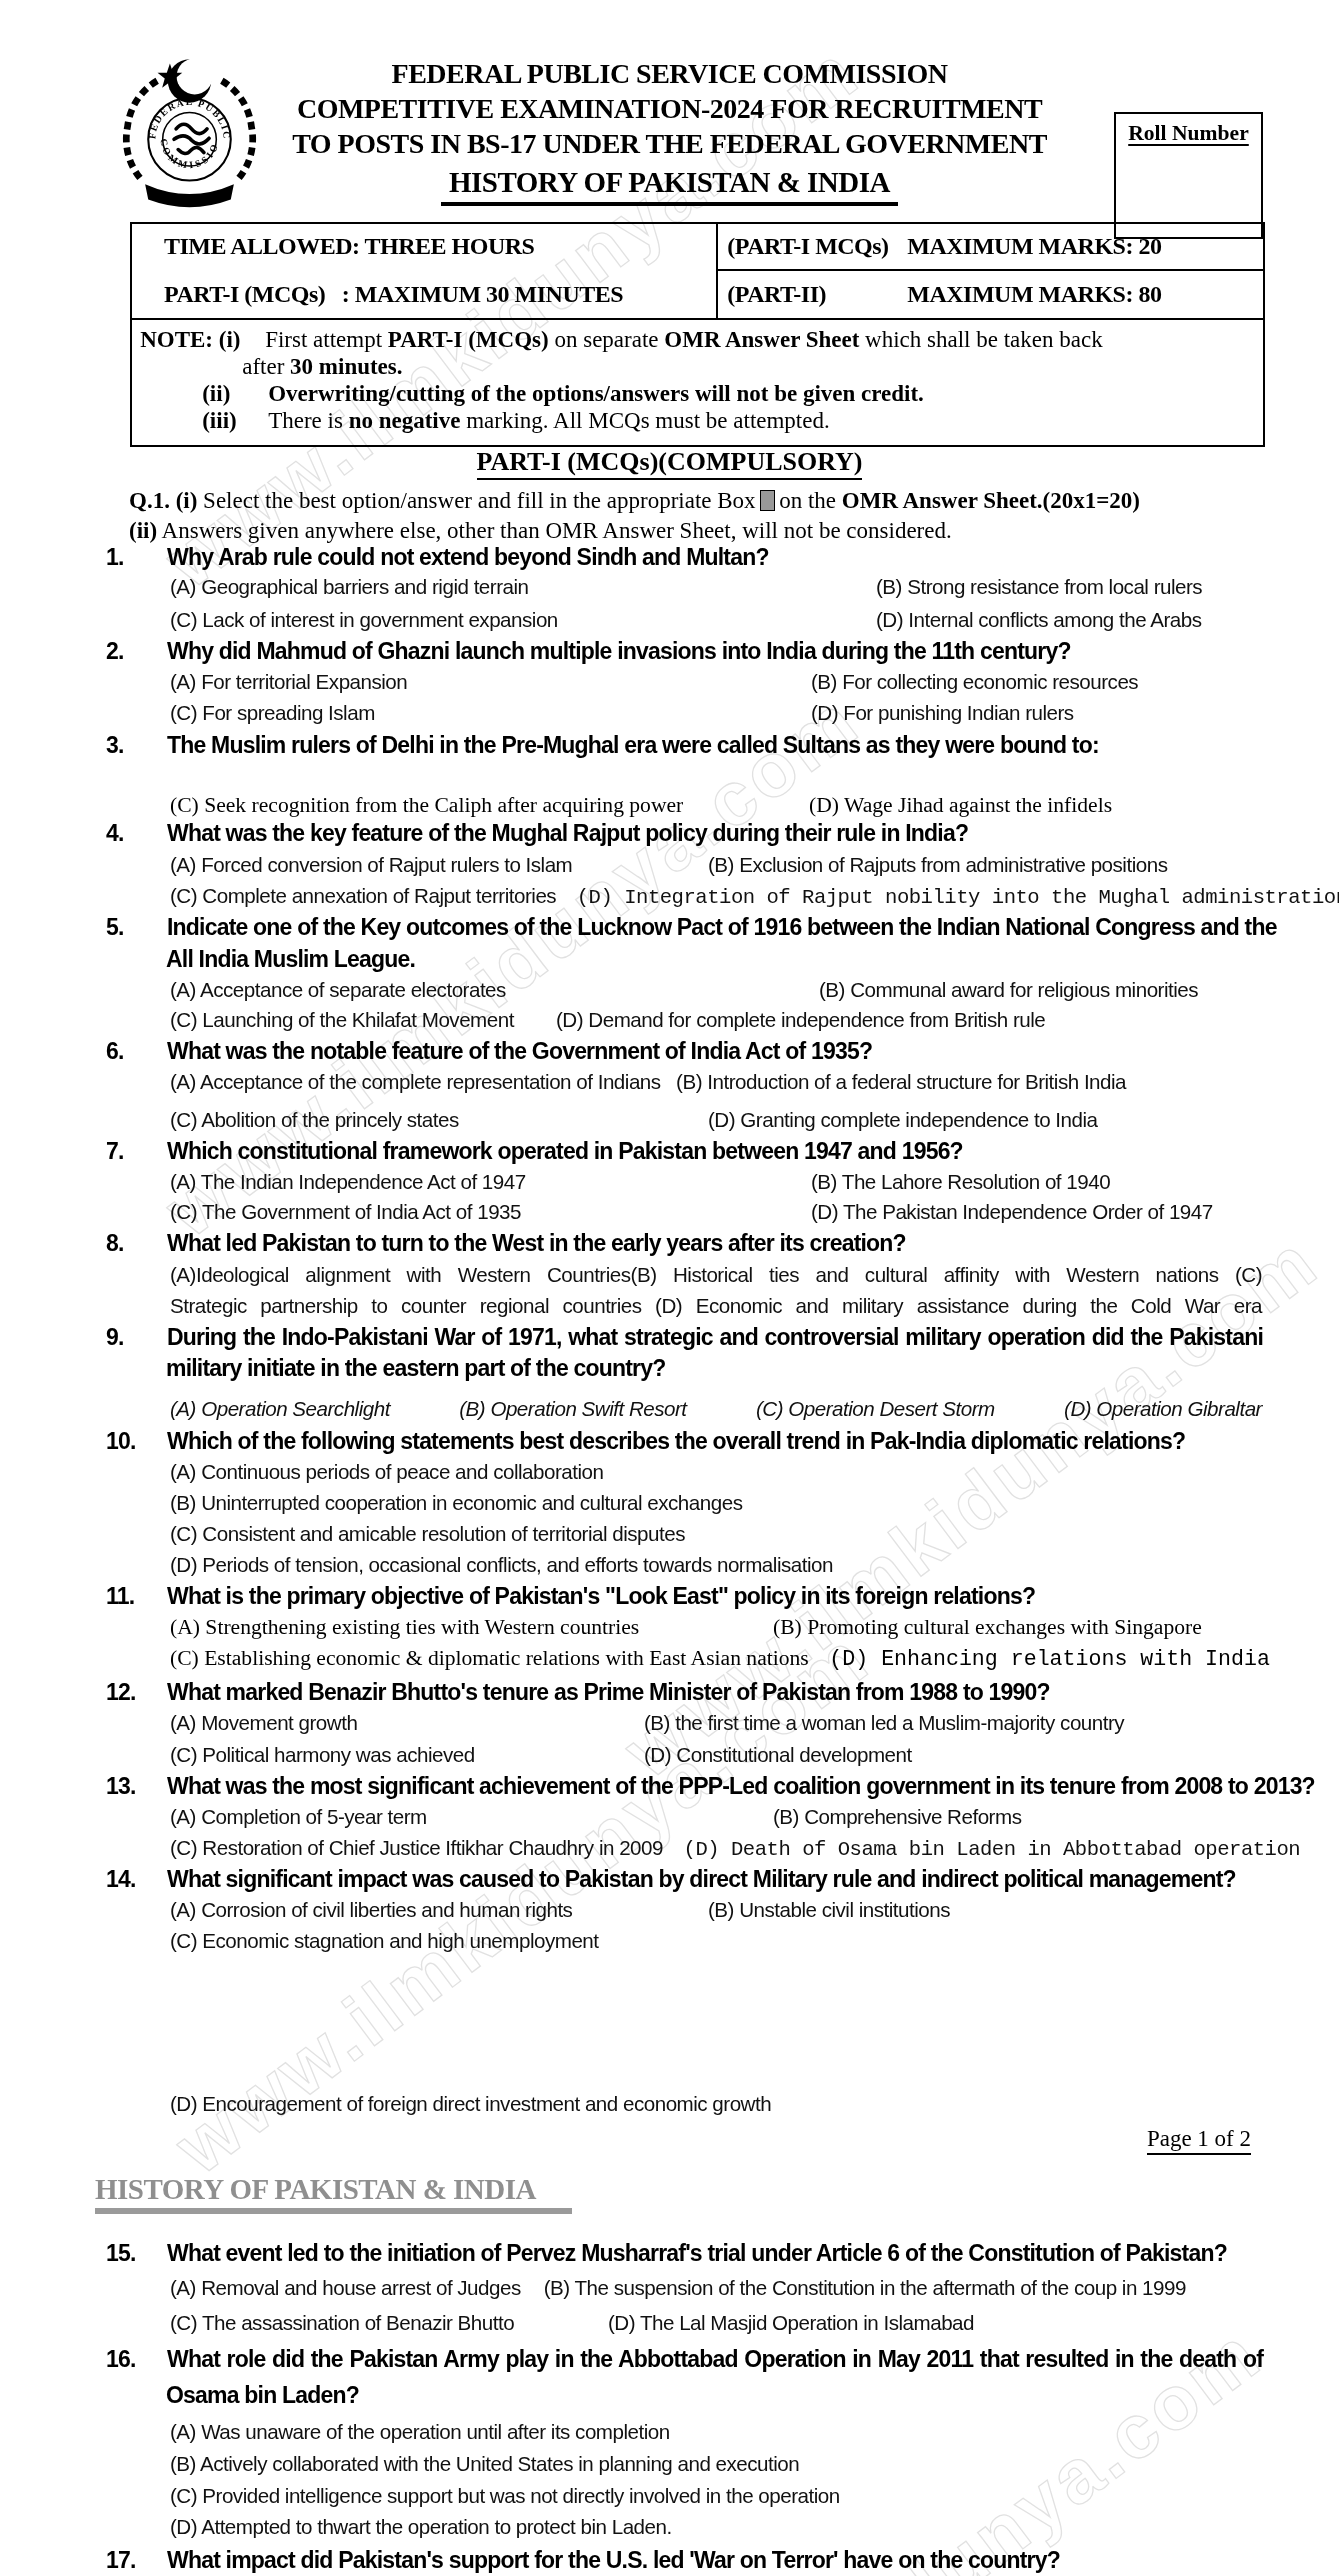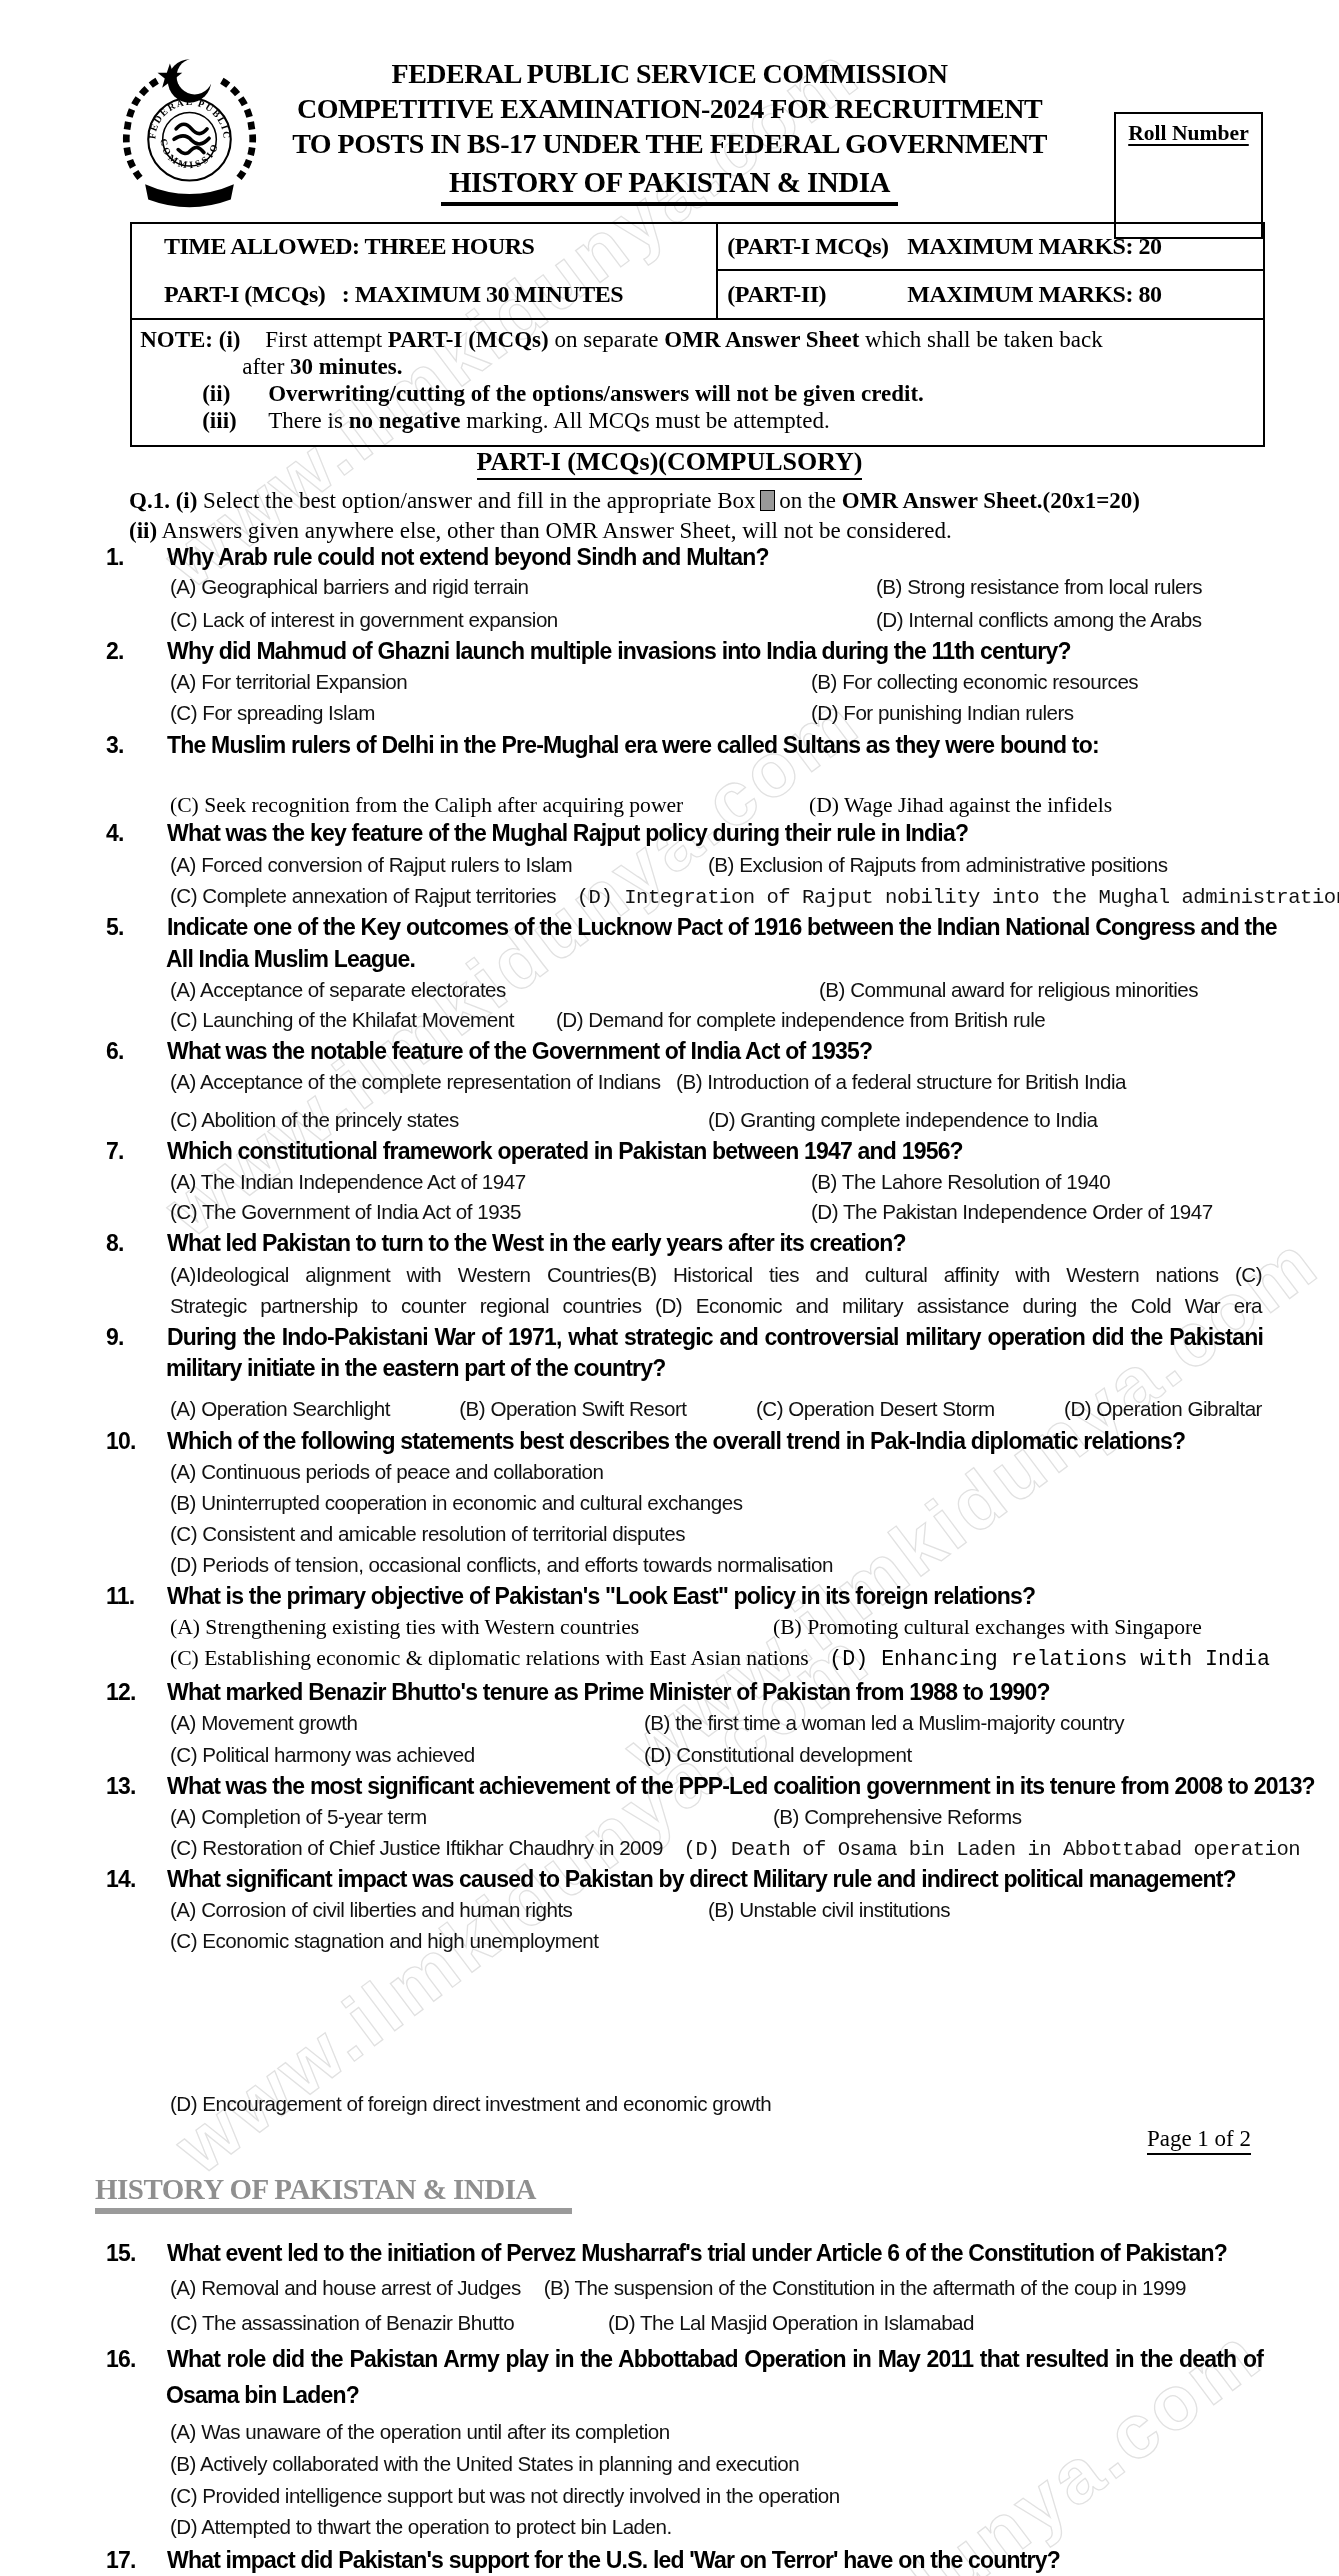--- a/index.html
+++ b/index.html
@@ -45,21 +45,21 @@
         letter-spacing:-0.8px;white-space:nowrap;}
   .qrow .no{display:inline-block;width:61px;}
   .qcont{left:166px;width:1096px;}
   .qj{white-space:normal;text-align:justify;text-align-last:justify;}
   .orow{position:absolute;left:170px;width:1092px;font:20.6px/1.15 "Liberation Sans",sans-serif;
         letter-spacing:-0.5px;color:#111;white-space:nowrap;}
   .orow .c{display:inline-block;vertical-align:top;}
   .g{padding-left:20.6px;font-family:Liberation Mono, monospace;}
   .sf{font-family:"Liberation Serif",serif;font-size:21.6px;letter-spacing:0;color:#000;}
   .jrow{white-space:normal;text-align:justify;text-align-last:justify;}
-  .sprd{display:flex;justify-content:space-between;}
+  .sprd{display:flex;justify-content:space-between;font-style:italic;}
   .foot{position:absolute;right:88px;text-align:right;}
   .foot span{display:inline-block;font:23px/1.1 "Liberation Serif",serif;
              border-bottom:2.1px solid #000;padding-bottom:1.5px;}
   
   .p2header{position:absolute;left:95px;}
   .p2header span{display:inline-block;font:bold 29px/1 "Liberation Serif",serif;color:#8f8f8f;
                  letter-spacing:-0.5px;border-bottom:6.2px solid #9a9a9a;padding:0 36px 4.1px 0;}
 </style>
 </head>
 <body>

